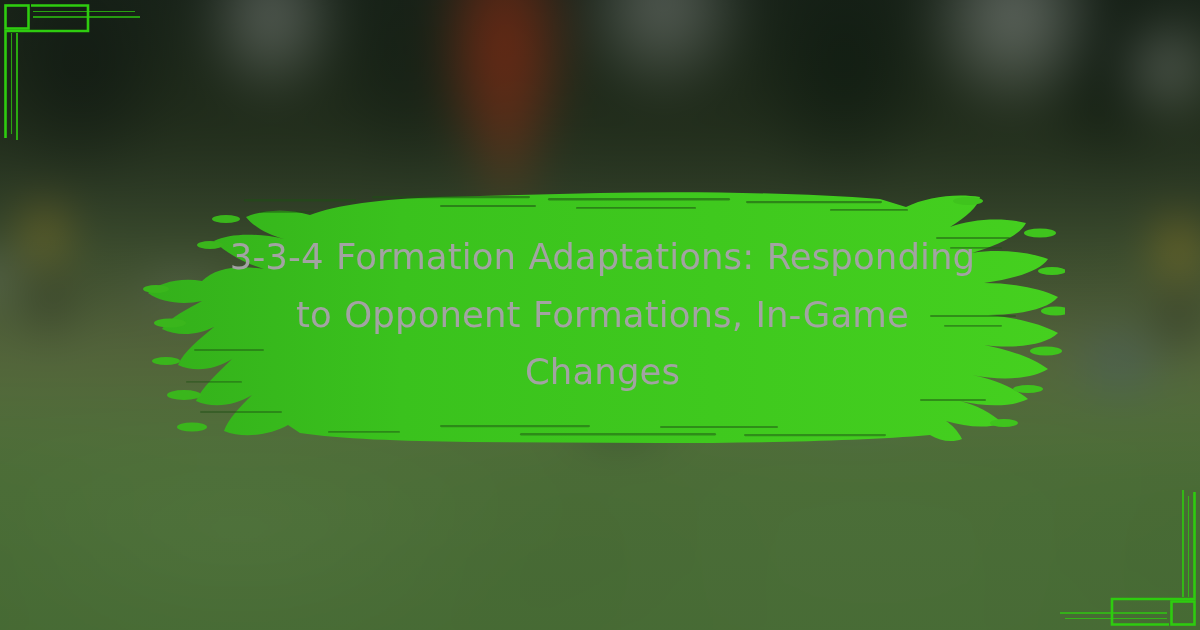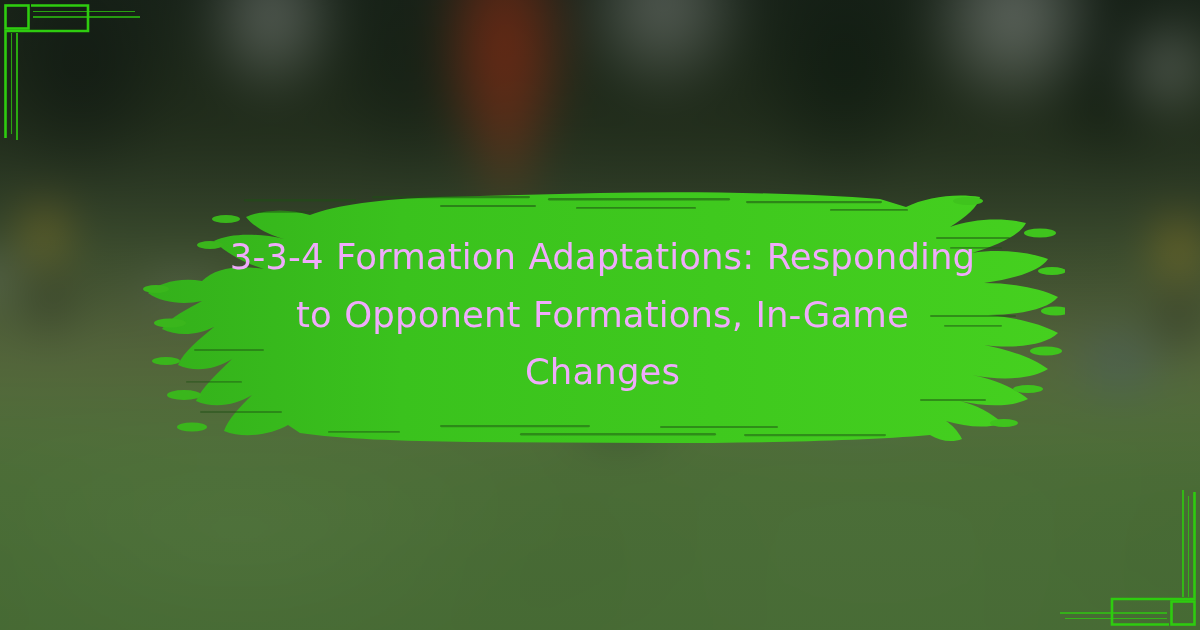--- a/index.html
+++ b/index.html
@@ -81,21 +81,21 @@
 
   .title-block{
     position:absolute; left:0; top:0; width:925px; height:265px;
     display:flex; align-items:center; justify-content:center;
     padding:0 78px 6px 78px;
   }
   .title-text{
     font-size:35.5px;
     line-height:1.62;
     font-weight:400;
-    color:#f0abfc;
+    color:#a3a3a3;
     text-align:center;
     letter-spacing:.1px;
     word-spacing:1px;
   }
 </style>
 </head>
 <body>
 
 <div id="stage">
 

